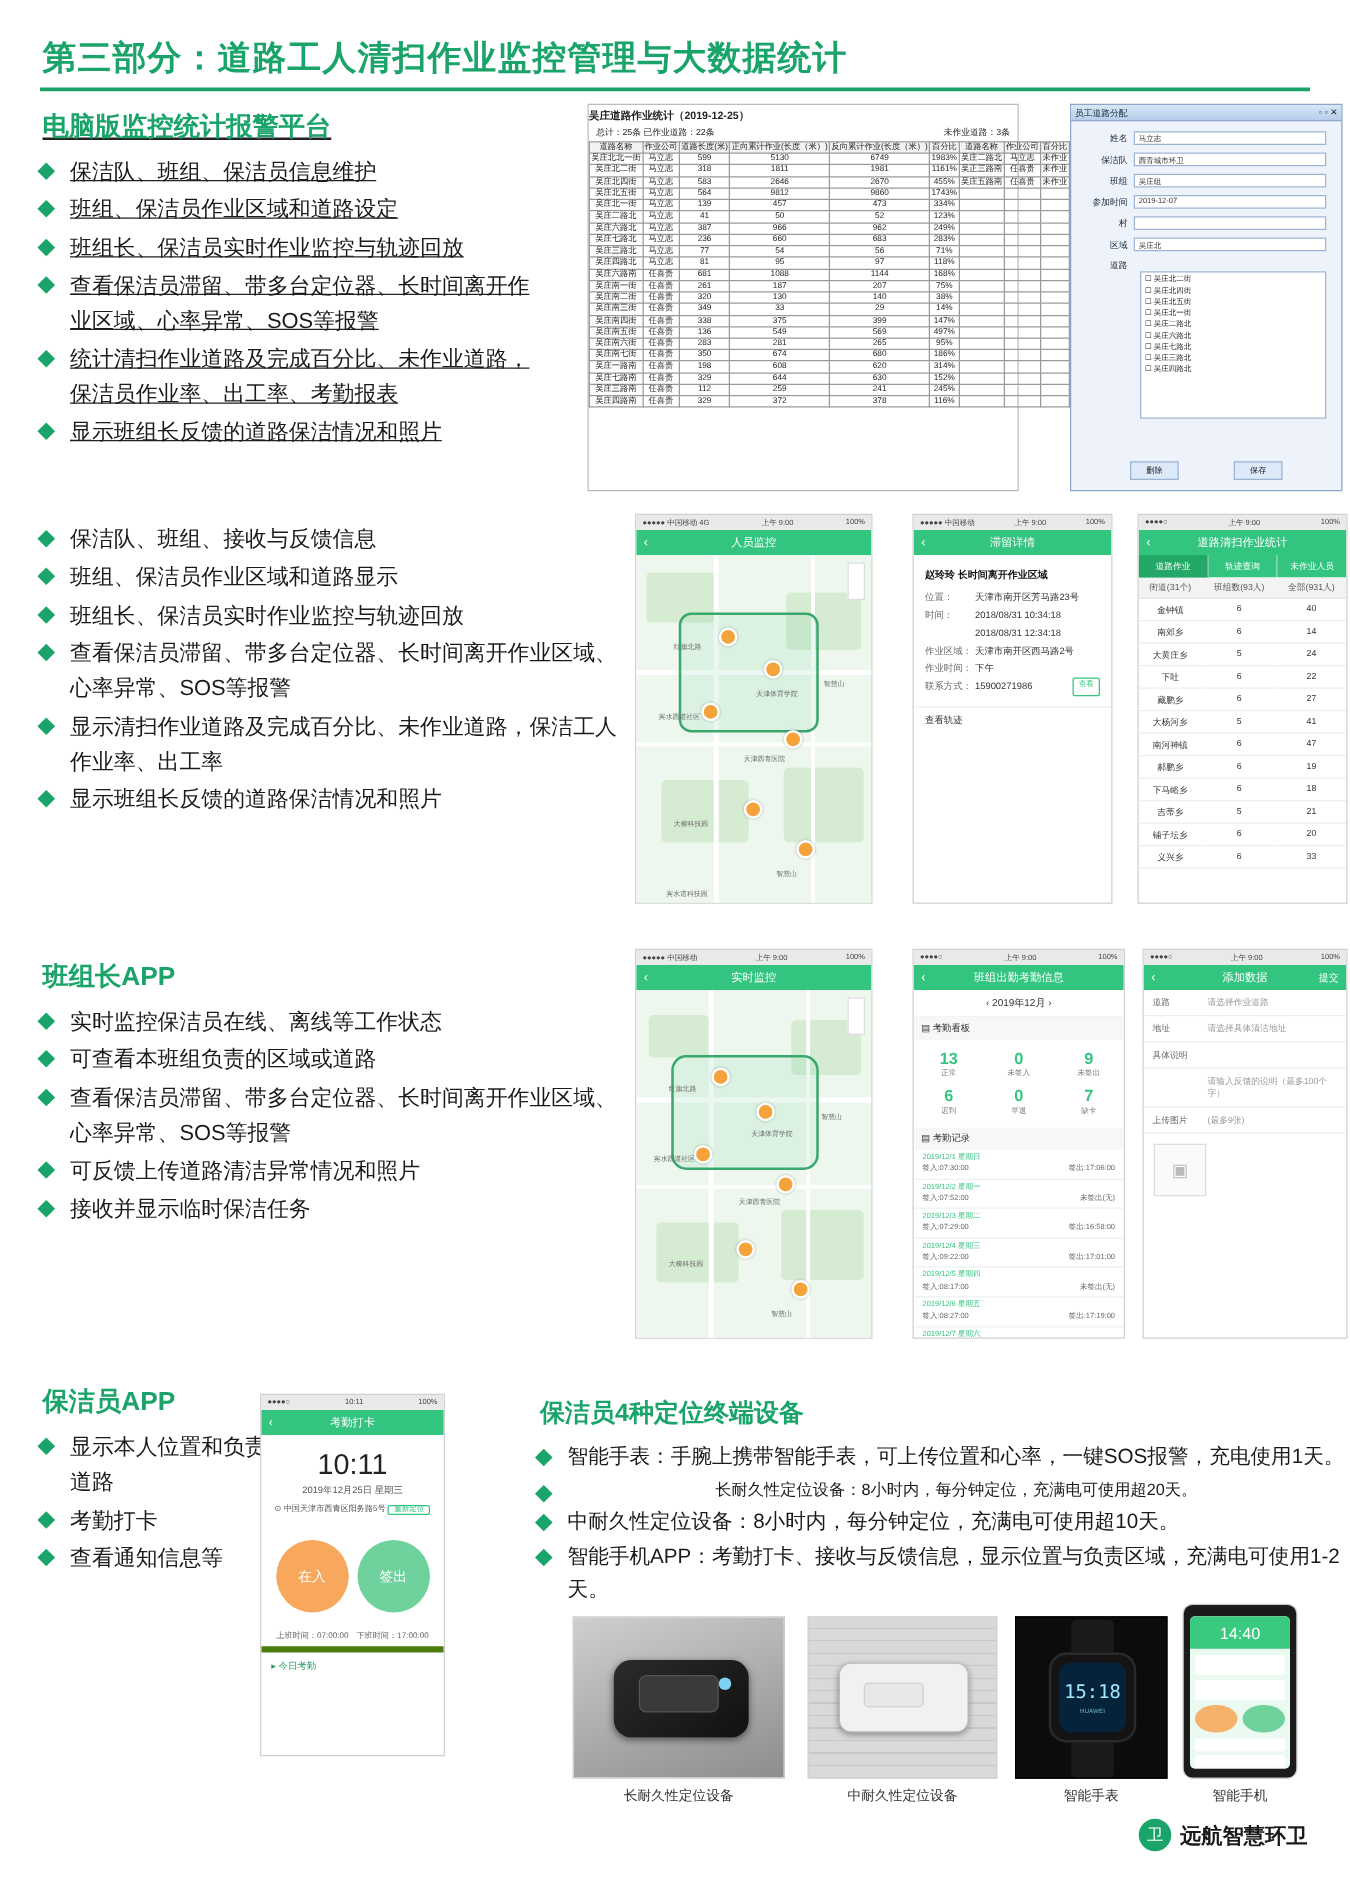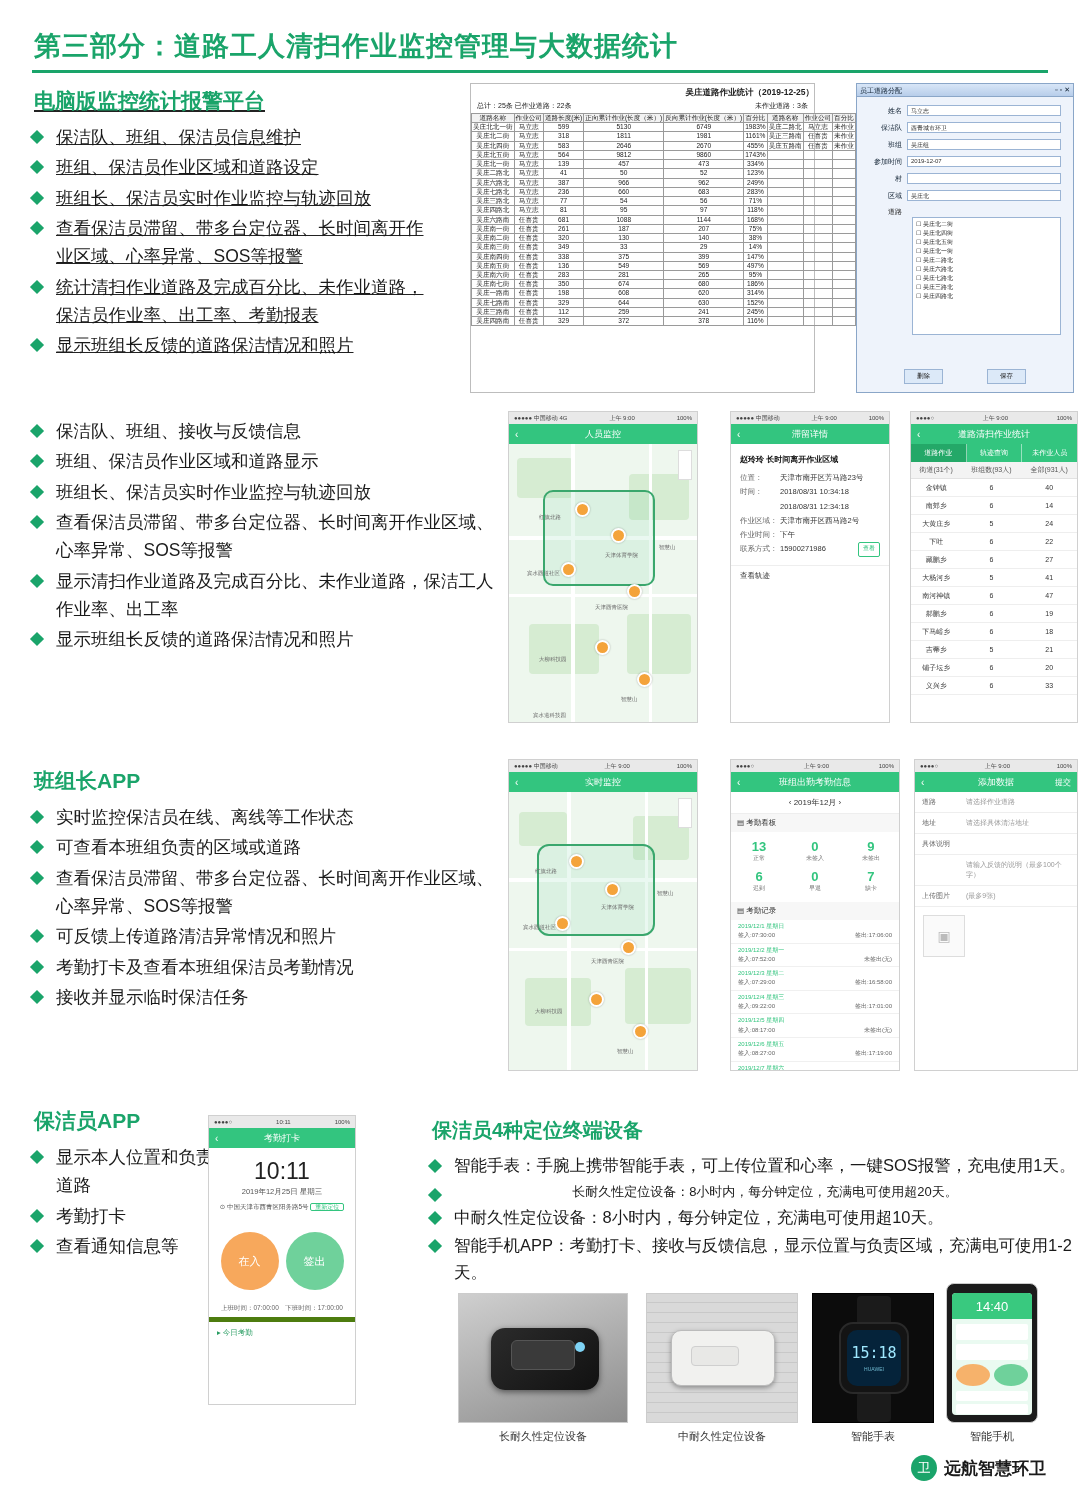--- a/index.html
+++ b/index.html
@@ -38,21 +38,21 @@
     width:10px; height:10px; background:#1aa46a;
     transform:rotate(45deg);
   }
   ul.bul li .cont { display:block; padding-left:0; }
 
   
   .block1 { position:relative; }
   .block1-left { width:410px; }
   .pc-table { position:absolute; left:440px; top:-4px; width:345px; height:310px;
               background:#fff; border:1px solid #bdbdbd; }
-  .pc-table .tcap { text-align:right; font-size:8.5px; font-weight:bold; padding:3px 0 2px; }
+  .pc-table .tcap { text-align:left; font-size:8.5px; font-weight:bold; padding:3px 0 2px; }
   .pc-table .tsub { font-size:7px; padding:0 6px 2px; }
   table.tiny { width:100%; border-collapse:collapse; font-size:6.6px; }
   table.tiny th, table.tiny td {
     border:1px solid #9a9a9a; padding:0px 1px; text-align:center; line-height:1.25;
     white-space:nowrap;
   }
   table.tiny th { background:#f2f2f2; font-weight:normal; }
 
   .pc-dialog { position:absolute; left:826px; top:-4px; width:218px; height:310px;
                background:#eef3fb; border:1px solid #8aa6c8; }
@@ -730,24 +730,20 @@
         <li>
             <span class="dia"></span>
             <span class="cont">查看保洁员滞留、带多台定位器、长时间离开作业区域、心率异常、SOS等报警</span>
           </li>
         <li>
             <span class="dia"></span>
             <span class="cont">可反馈上传道路清洁异常情况和照片</span>
           </li>
         <li>
             <span class="dia"></span>
-            <span class="cont">考勤打卡及查看本班组保洁员考勤情况</span>
-          </li>
-        <li>
-            <span class="dia"></span>
             <span class="cont">接收并显示临时保洁任务</span>
           </li>
       </ul>
     </div>
 
     <div class="phone" style="position:absolute;left:478px;top:-8px;width:190px;height:312px;">
       <div class="ph-status">
         <span>●●●●● 中国移动</span>
         <span>上午 9:00</span>
         <span>100%</span>

